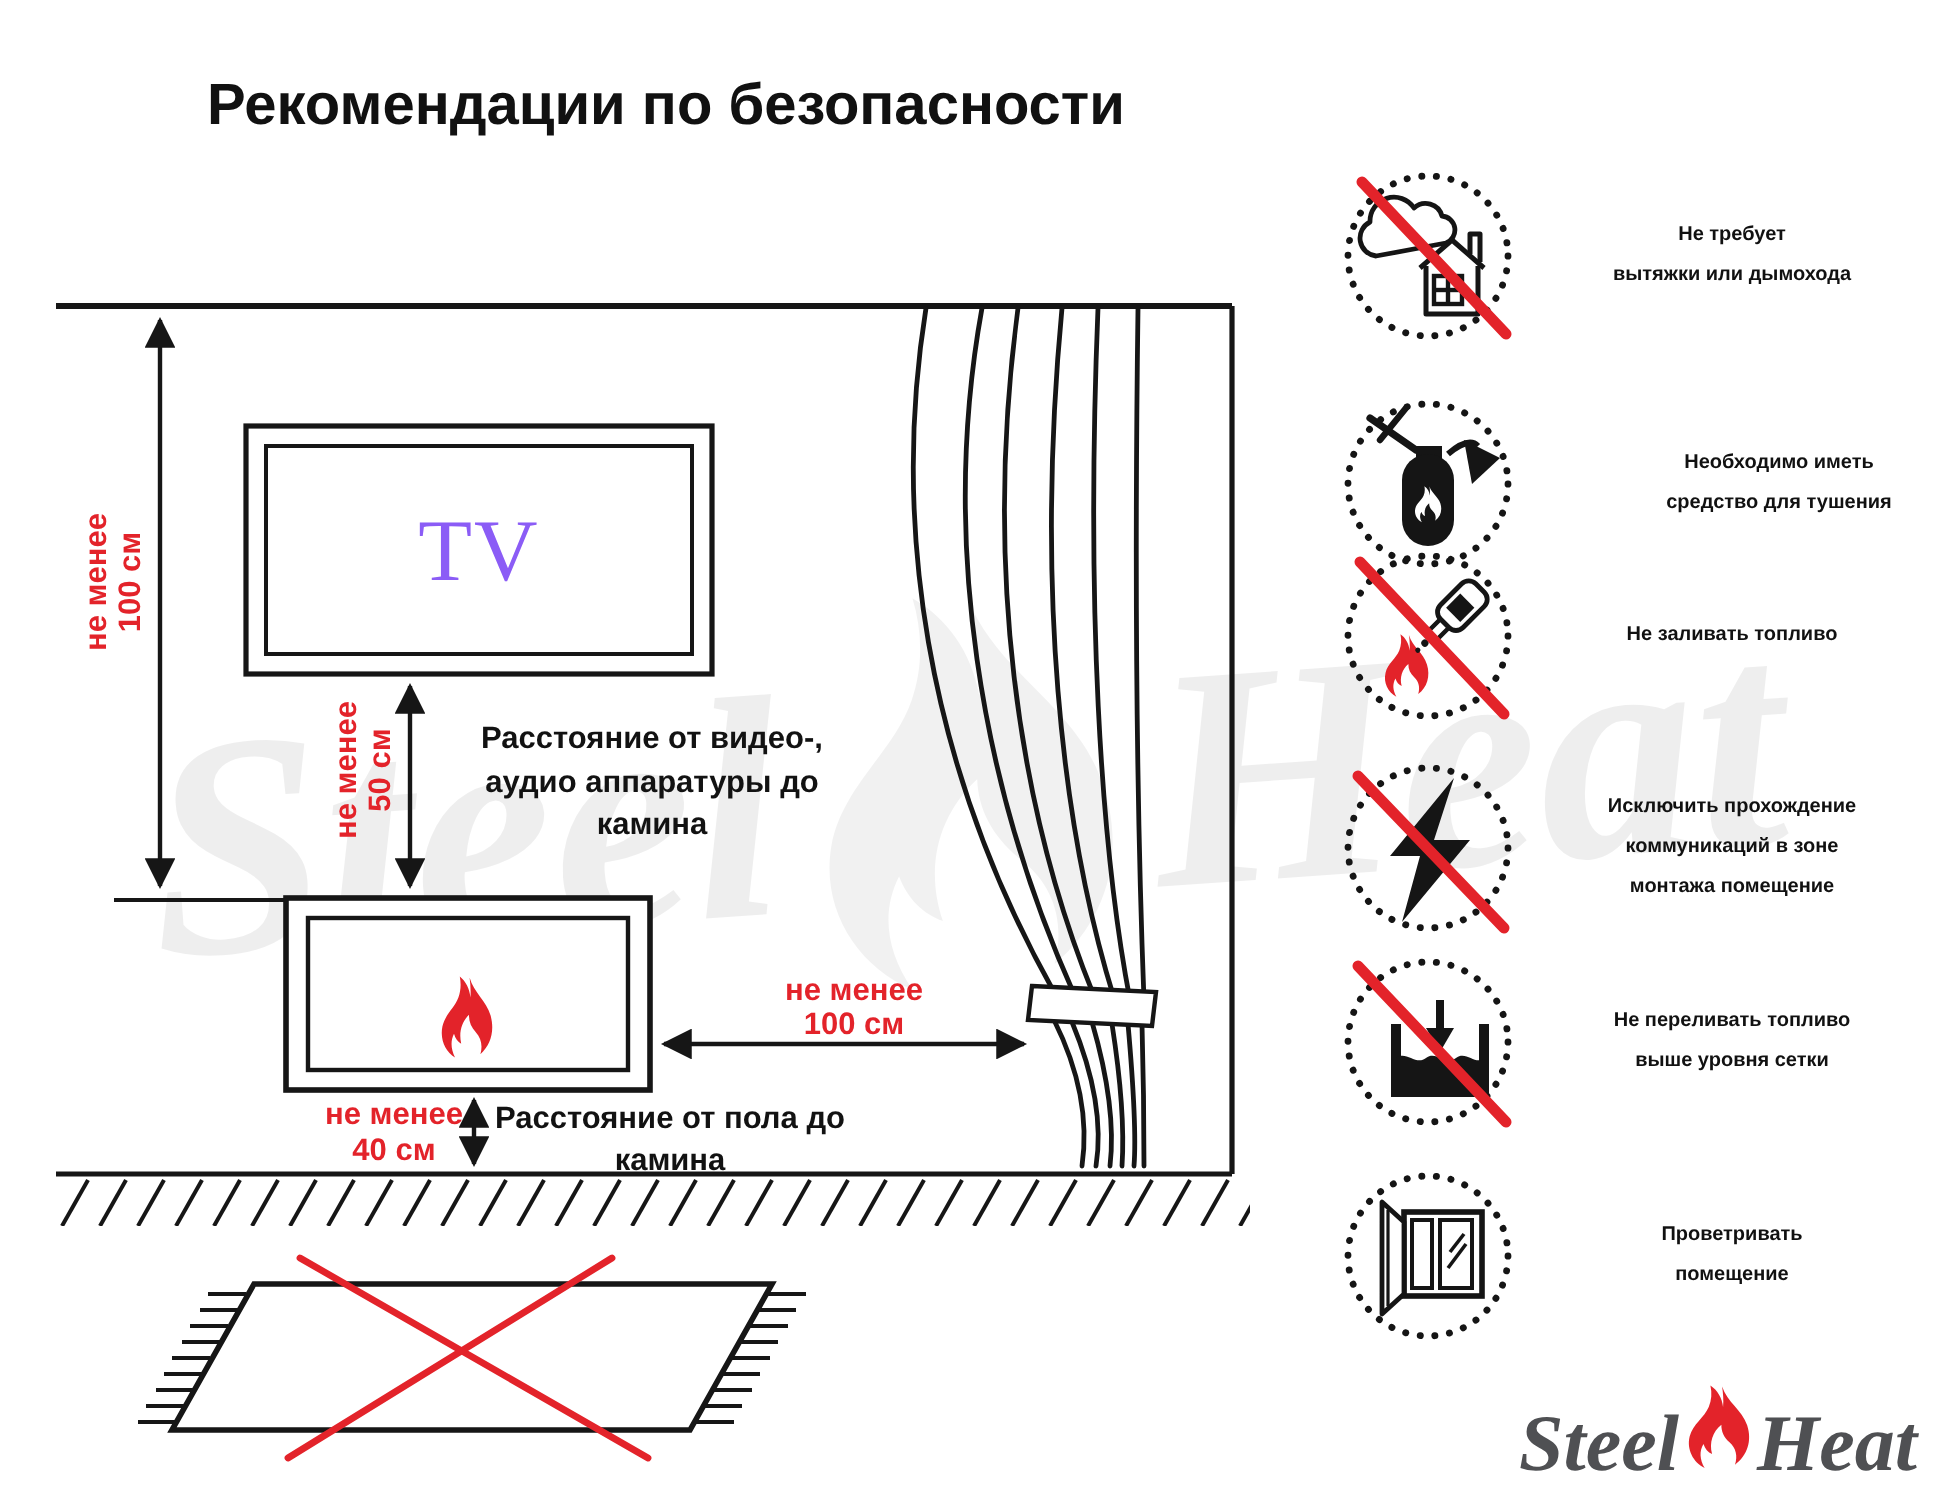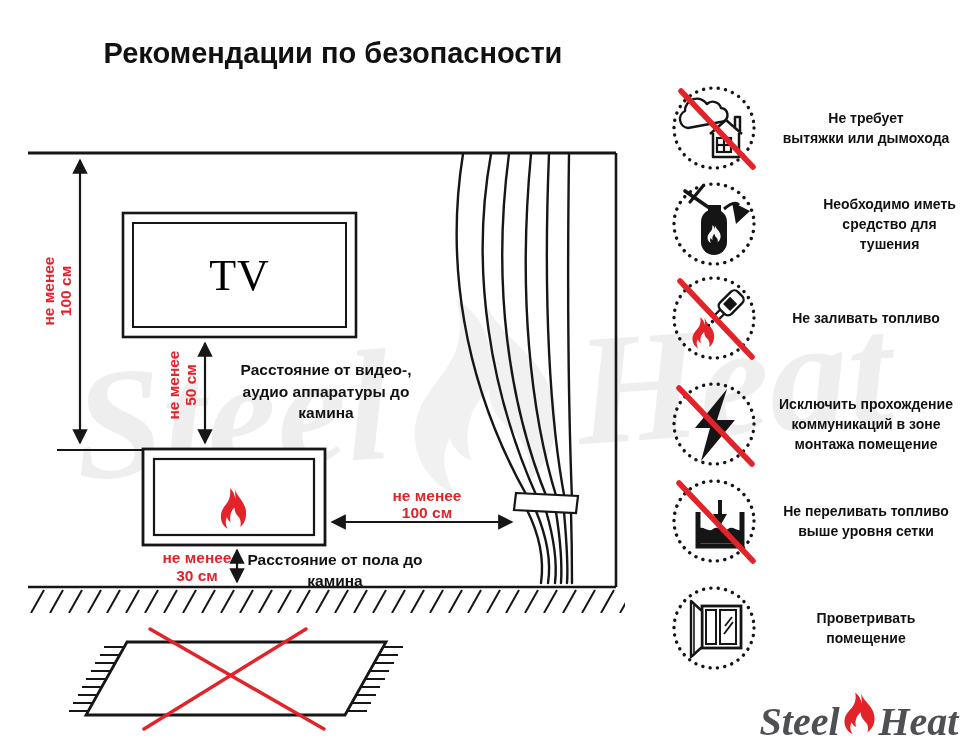--- a/index.html
+++ b/index.html
@@ -15,26 +15,26 @@
          font-size:29px;line-height:34px;font-weight:700;color:#111;}
   
   .room-svg{position:absolute;left:0;top:0;z-index:1;}
   .dlabel{position:absolute;z-index:2;font-weight:700;text-align:center;}
   .red{color:#e3232a;}
   .ink{color:#121212;}
   .vlabel{position:absolute;width:130px;text-align:center;transform:rotate(-90deg);
           font-size:15.5px;line-height:17px;font-weight:700;z-index:2;}
   .tv-text{position:absolute;left:123px;top:213px;width:233px;height:124px;display:flex;
            align-items:center;justify-content:center;z-index:2;
-           font-family:"Liberation Serif",serif;font-size:44px;letter-spacing:1px;color:#000000;}
+           font-family:"Liberation Serif",serif;font-size:44px;letter-spacing:1px;color:#8b5cf6;}
   
   .safety-row{position:absolute;left:668px;width:300px;height:92px;display:flex;
               align-items:center;z-index:2;}
   .safety-icon{flex:0 0 92px;}
-  .safety-label{flex:1;text-align:center;font-size:14px;line-height:20px;font-weight:700;
+  .safety-label{flex:1;text-align:center;font-size:10px;line-height:20px;font-weight:700;
                 color:#111;padding-left:4px;}
   
   .logo{position:absolute;left:750px;top:693px;width:218px;display:flex;align-items:center;
         justify-content:center;z-index:2;font-family:"Liberation Serif",serif;font-style:italic;
         font-weight:700;font-size:40px;color:#4f5053;}
   .logo .flame-box{margin:0 1px;position:relative;top:-2px;}
 </style>
 </head>
 <body>
 
@@ -149,21 +149,21 @@
     <div>не менее</div>
     <div>50 см</div>
   </div>
   <div class="dlabel ink" style="left:216px;top:359px;width:220px;font-size:15.5px;line-height:21.5px;">
     <div>Расстояние от видео-,</div>
     <div>аудио аппаратуры до</div>
     <div>камина</div>
   </div>
   <div class="dlabel red" style="left:147px;top:549px;width:100px;font-size:15.5px;line-height:18px;">
     <div>не менее</div>
-    <div>30 см</div>
+    <div>40 см</div>
   </div>
   <div class="dlabel ink" style="left:235px;top:549px;width:200px;font-size:15.5px;line-height:21px;text-align:center;">
     <div>Расстояние от пола до</div>
     <div>камина</div>
   </div>
   <div class="dlabel red" style="left:377px;top:487px;width:100px;font-size:15.5px;line-height:17px;">
     <div>не менее</div>
     <div>100 см</div>
   </div>
   <div class="tv-text">TV</div>
@@ -183,21 +183,21 @@
         <line x1="49" y1="63" x2="63" y2="63"></line>
       </g>
       <line x1="13" y1="9" x2="85" y2="85" stroke="#e3232a" stroke-width="5.5" stroke-linecap="round"></line>
     </svg>
     <div class="safety-label">
       <div>Не требует</div>
       <div>вытяжки или дымохода</div>
     </div>
   </div>
 
-  <div class="safety-row" style="top:178px;gap:47px;">
+  <div class="safety-row" style="top:196px;gap:47px;">
     <svg class="safety-icon" width="92" height="92" viewBox="0 0 92 92">
       <circle cx="46" cy="46" r="40" fill="none" stroke="#151515" stroke-width="3.4" stroke-dasharray="0.1 7.3" stroke-linecap="round"></circle>
       <g stroke="#151515" stroke-linecap="round">
         <line x1="40" y1="29" x2="17" y2="13" stroke-width="3.6"></line>
         <line x1="22" y1="24" x2="35" y2="8" stroke-width="3.2"></line>
       </g>
       <path d="M56 31 C63 25 68 24 71 27" fill="none" stroke="#151515" stroke-width="3"></path>
       <polygon points="64,24 82,33 68,46" fill="#151515"></polygon>
       <rect x="40" y="27" width="13" height="10" fill="#151515"></rect>
       <rect x="33" y="31" width="26" height="46" rx="13" fill="#151515"></rect>

